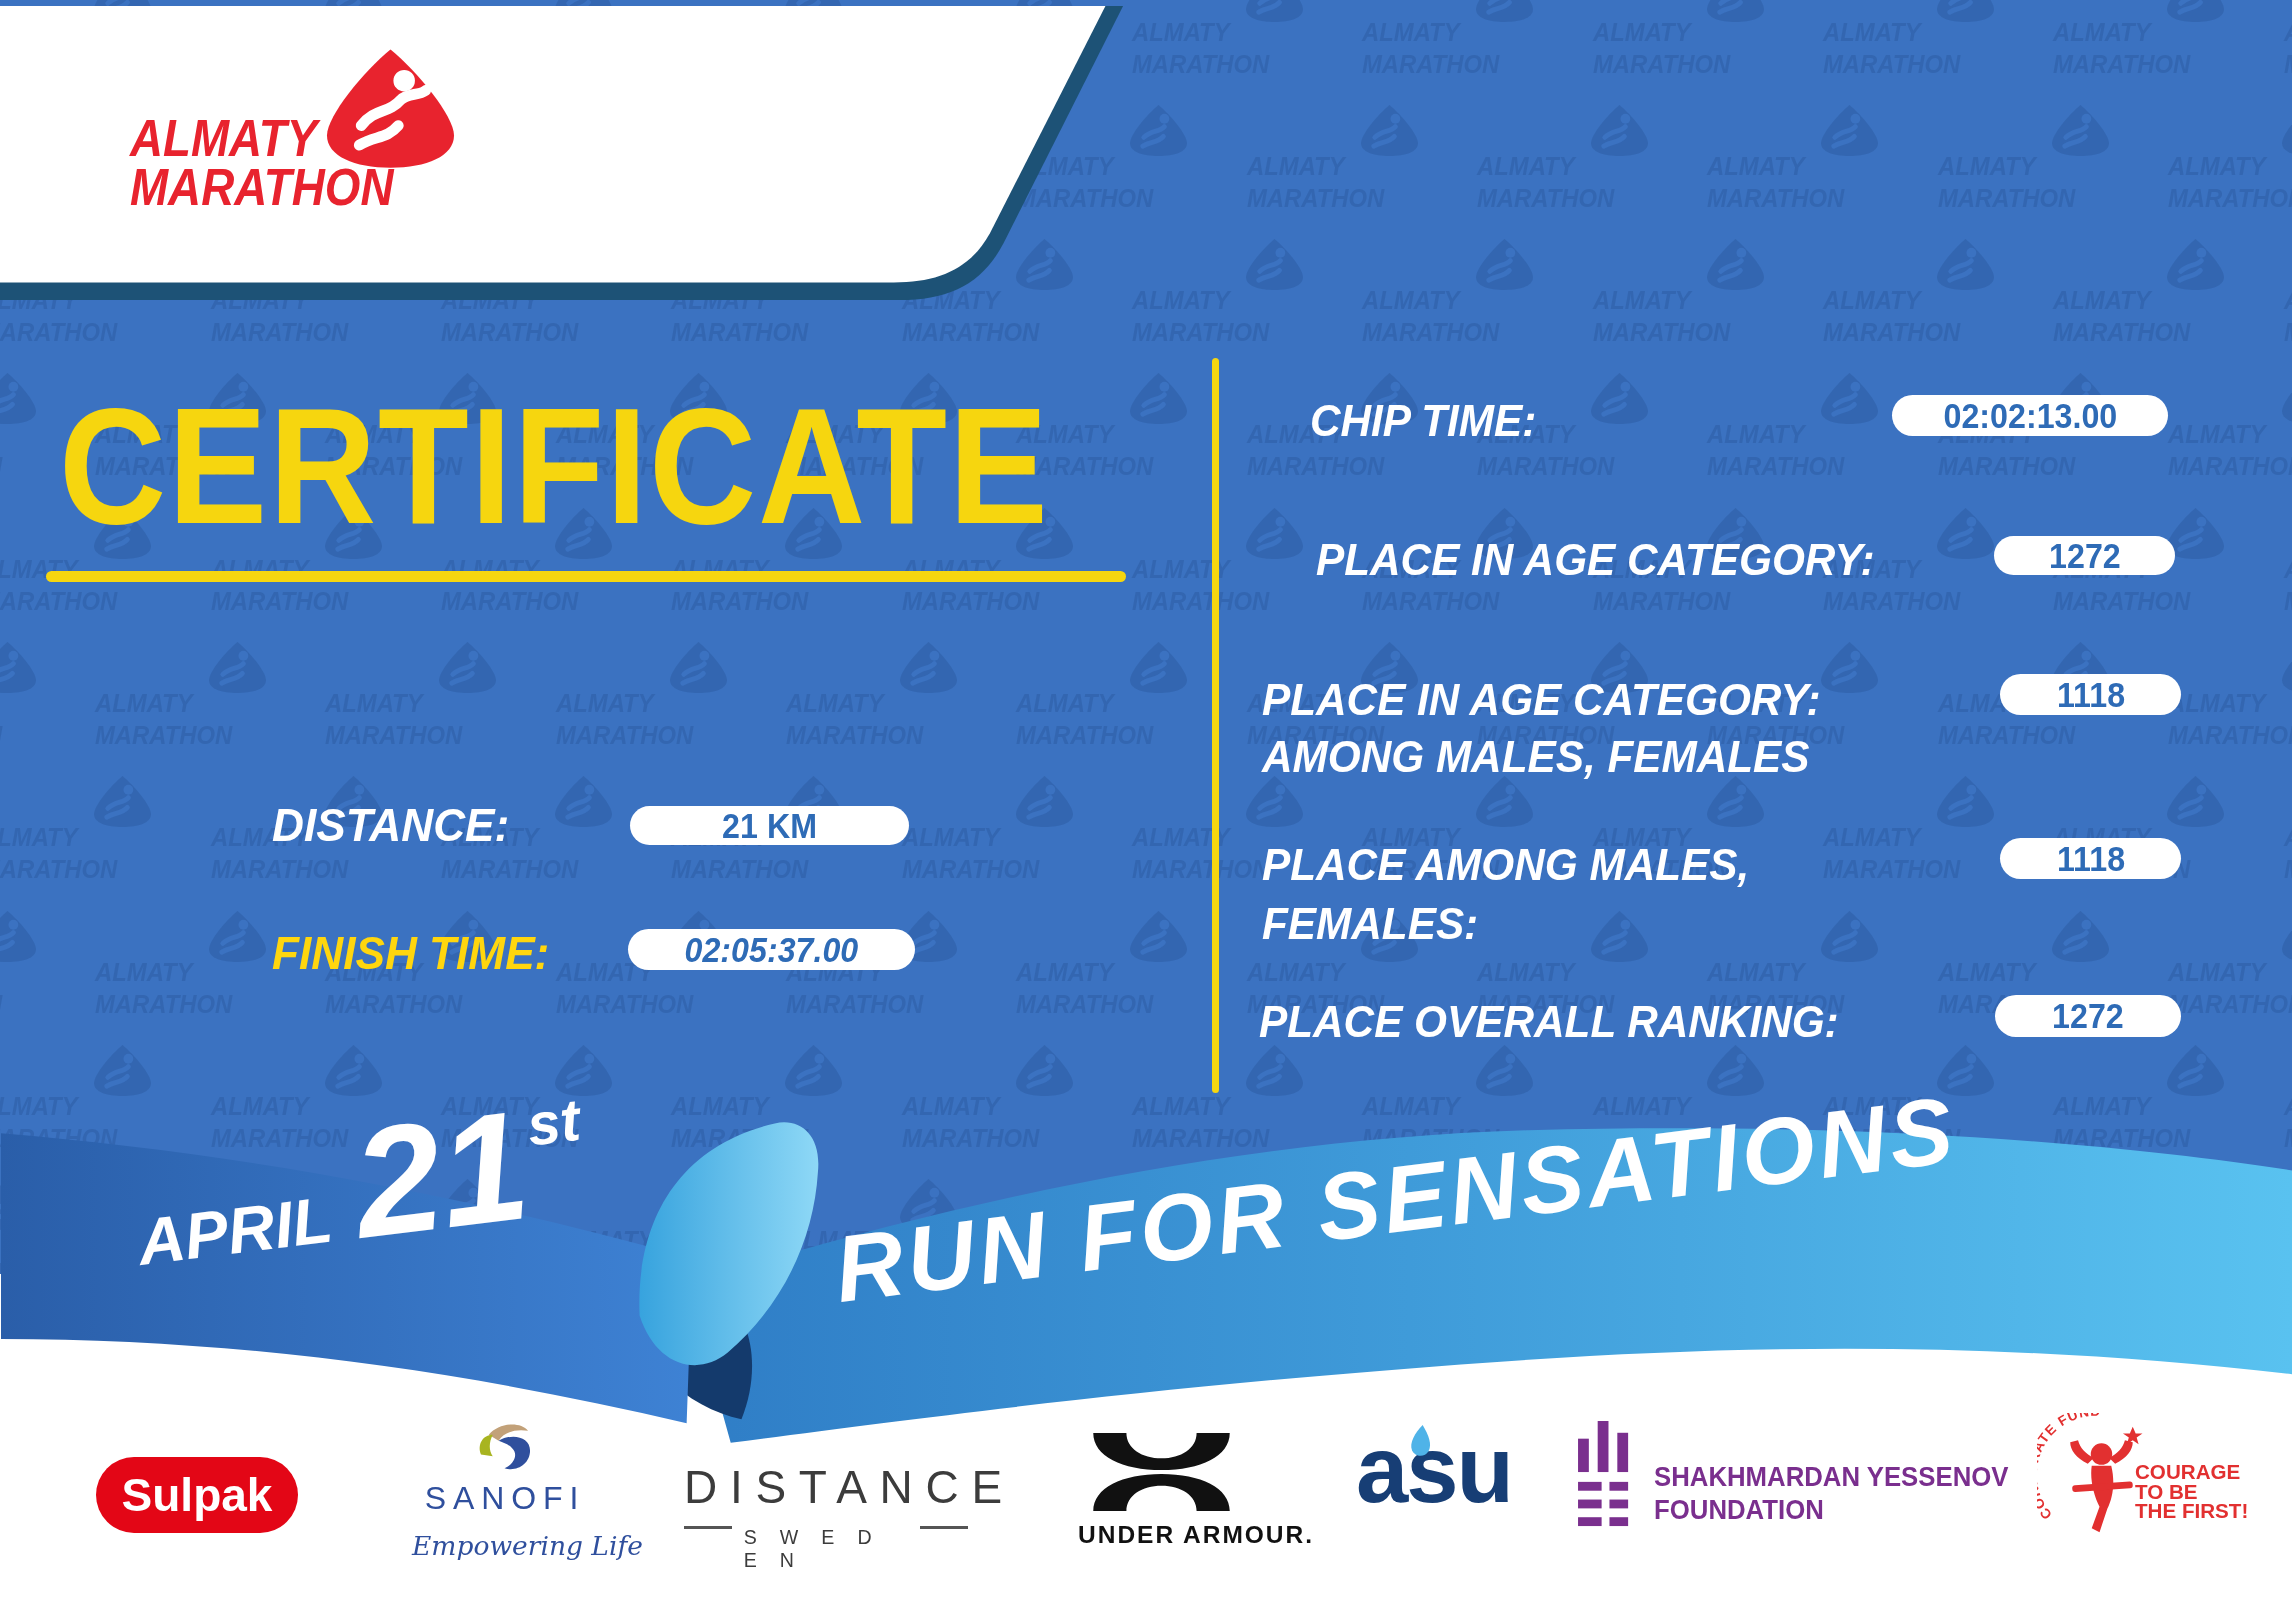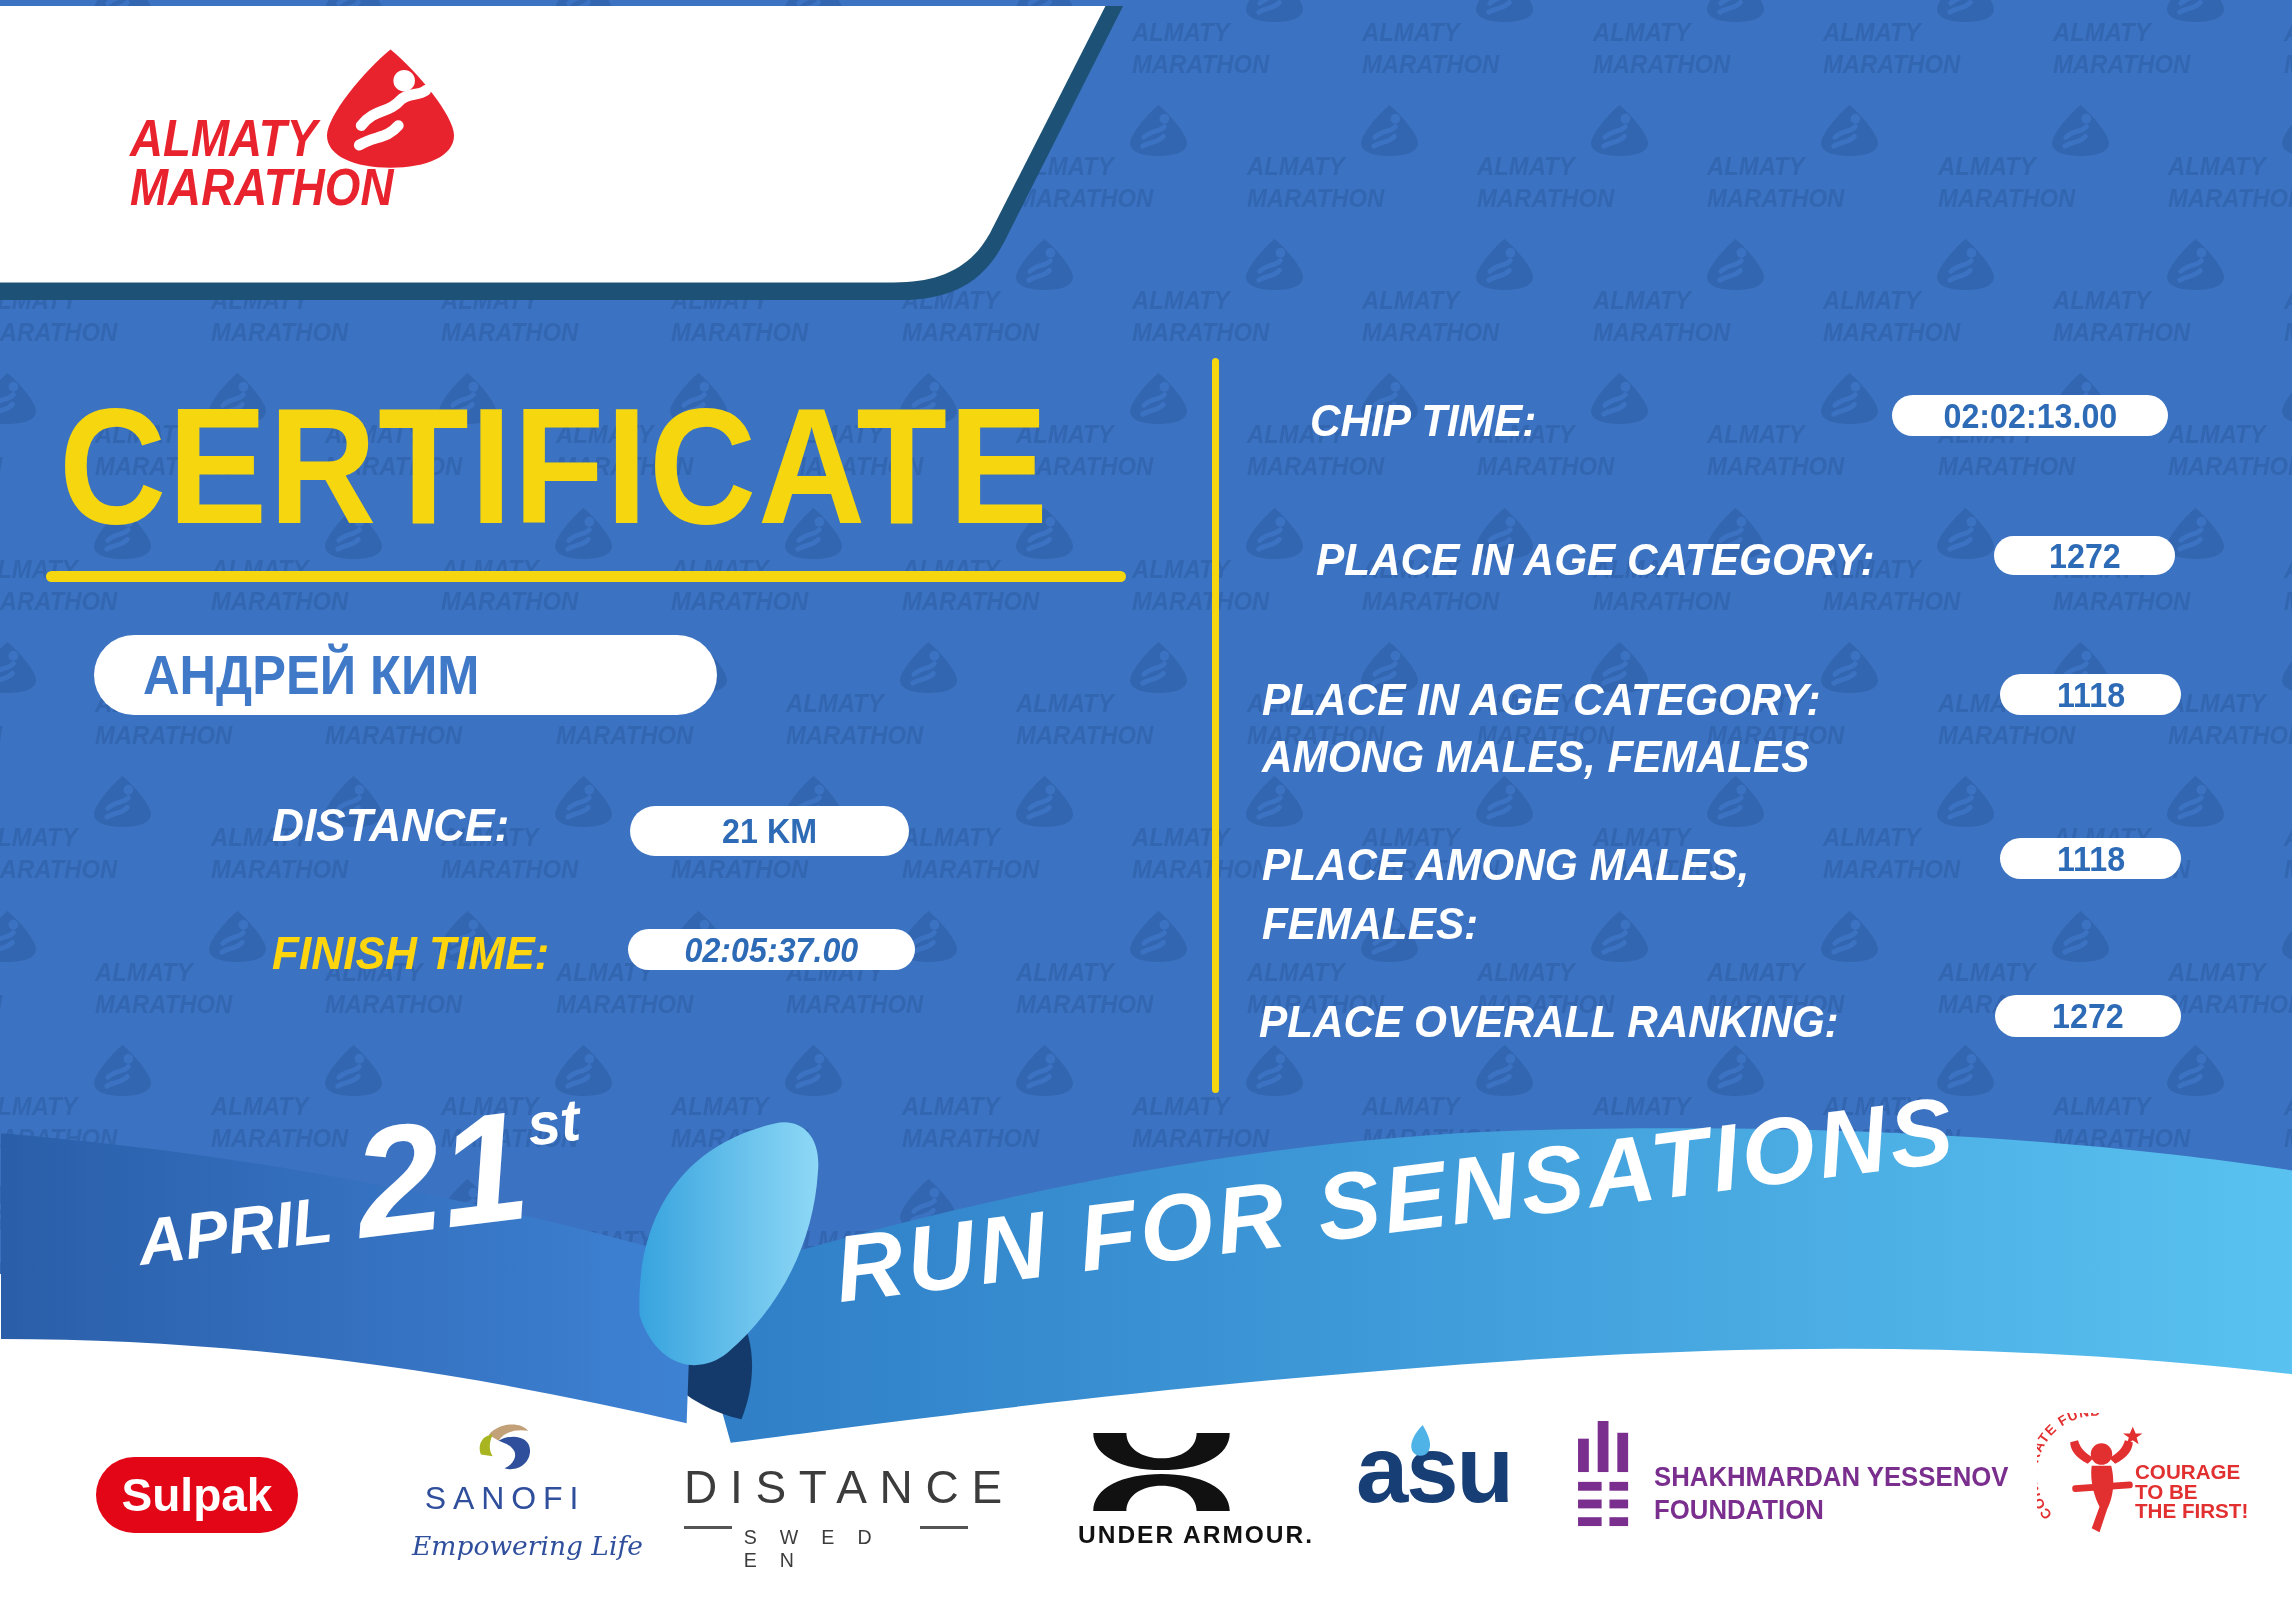--- a/index.html
+++ b/index.html
@@ -26,21 +26,21 @@
   .title-underline{position:absolute;left:46px;top:571px;width:1080px;height:10.8px;border-radius:5.9px;background:#f6d60f;}
   .name-pill{position:absolute;left:94px;top:635px;width:623px;height:80px;border-radius:40px;background:#ffffff;
              display:flex;align-items:center;}
   .name-text{margin-left:49px;font-size:55px;font-weight:700;color:#3f79c8;transform:scaleX(.92);
              transform-origin:left center;white-space:nowrap;}
   .lbl{position:absolute;color:#ffffff;font-style:italic;font-weight:700;font-size:47px;
        transform:scaleX(.94);transform-origin:left top;white-space:nowrap;}
   .lbl.yellow{color:#ffd60e;}
   .pill{position:absolute;background:#ffffff;border-radius:979px;display:flex;align-items:center;justify-content:center;}
   .pill span{color:#2e6bb6;font-weight:700;font-size:35px;transform:scaleX(.92);white-space:nowrap;}
-  .pill-distance{left:630px;top:806px;width:279px;height:50px;}
+  .pill-distance{left:630px;top:806px;width:279px;height:39px;}
   .pill-finish{left:628px;top:929px;width:287px;height:41px;font-style:italic;}
   
   .vline{position:absolute;left:1212px;top:358px;width:6.9px;height:735px;border-radius:3.9px;background:#f6d60f;}
   .rlbl{position:absolute;color:#ffffff;font-style:italic;font-weight:700;font-size:45px;
         transform:scaleX(.94);transform-origin:left top;white-space:nowrap;}
   .pill-r1{left:1892px;top:395px;width:276px;height:41px;}
   .pill-r2{left:1994px;top:536px;width:181px;height:39px;}
   .pill-r3{left:2000px;top:674px;width:181px;height:41px;}
   .pill-r4{left:2000px;top:838px;width:181px;height:41px;}
   .pill-r5{left:1995px;top:995px;width:186px;height:42px;}
@@ -1089,23 +1089,20 @@
     <div class="almaty-text">
       <div>ALMATY</div>
       <div>MARATHON</div>
     </div>
   </div>
 
 
   <div class="cert-title">CERTIFICATE</div>
   <div class="title-underline"></div>
 
-  <div class="name-pill">
-    <span class="name-text">АНДРЕЙ КИМ</span>
-  </div>
 
   <div class="lbl" style="left:272px;top:797px;">DISTANCE:</div>
   <div class="pill pill-distance">
     <span>21 KM</span>
   </div>
 
   <div class="lbl yellow" style="left:272px;top:925px;">FINISH TIME:</div>
   <div class="pill pill-finish">
     <span>02:05:37.00</span>
   </div>

